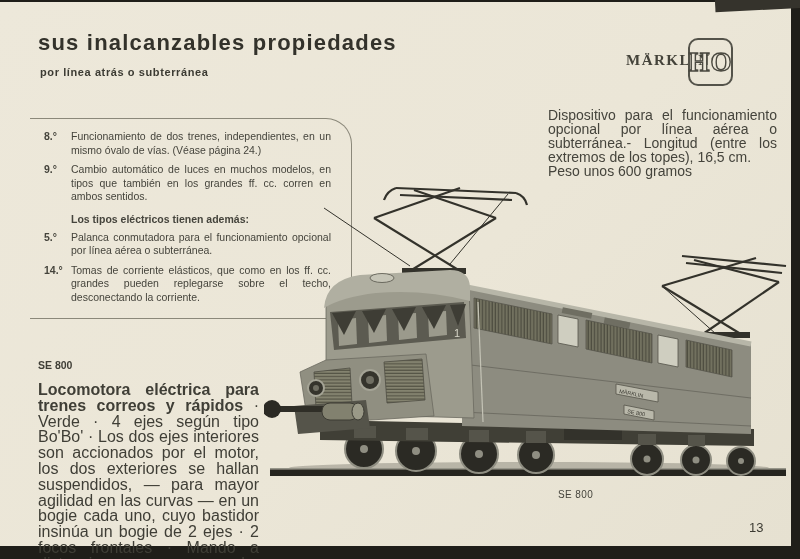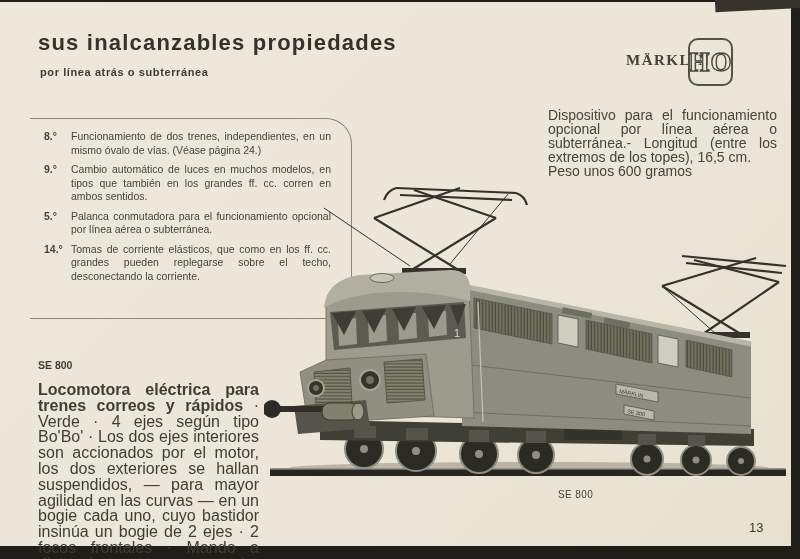--- a/index.html
+++ b/index.html
@@ -90,20 +90,21 @@
 
   <div class="features-box">
     <div class="feat-item">
       <span class="feat-num">8.°</span>
       <span class="feat-text">Funcionamiento de dos trenes, independientes, en un mismo óvalo de vías. (Véase página 24.)</span>
     </div>
     <div class="feat-item">
       <span class="feat-num">9.°</span>
       <span class="feat-text">Cambio automático de luces en muchos modelos, en tipos que también en los grandes ff. cc. corren en ambos sentidos.</span>
     </div>
+    <div class="feat-heading">Los tipos eléctricos tienen además:</div>
     <div class="feat-item">
       <span class="feat-num">5.°</span>
       <span class="feat-text">Palanca conmutadora para el funcionamiento opcional por línea aérea o subterránea.</span>
     </div>
     <div class="feat-item">
       <span class="feat-num">14.°</span>
       <span class="feat-text">Tomas de corriente elásticos, que como en los ff. cc. grandes pueden replegarse sobre el techo, desconectando la corriente.</span>
     </div>
   </div>
 

